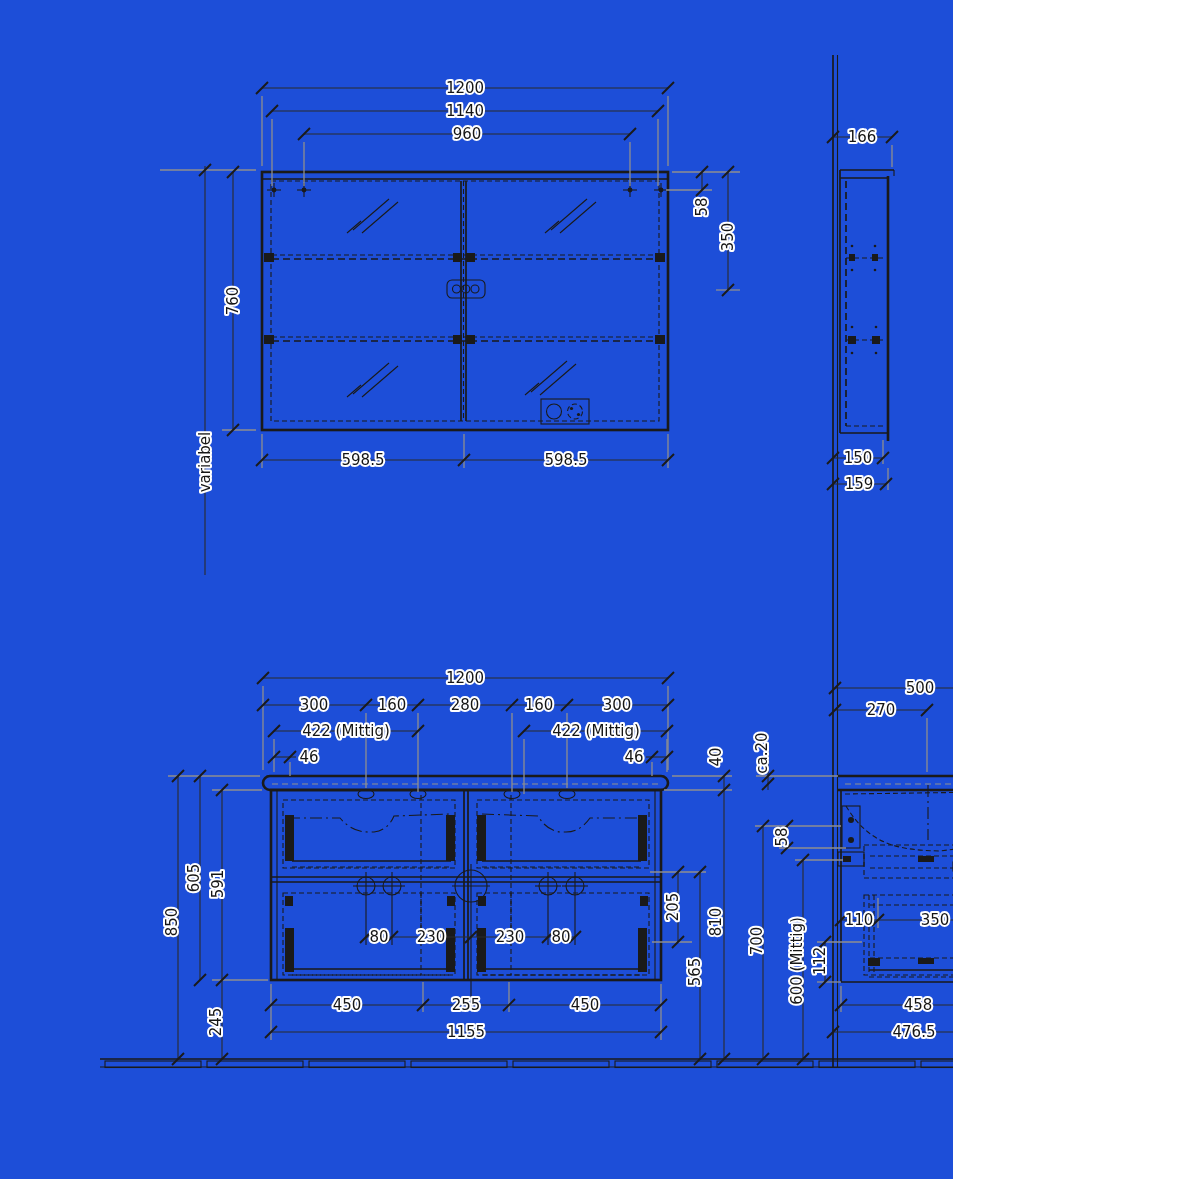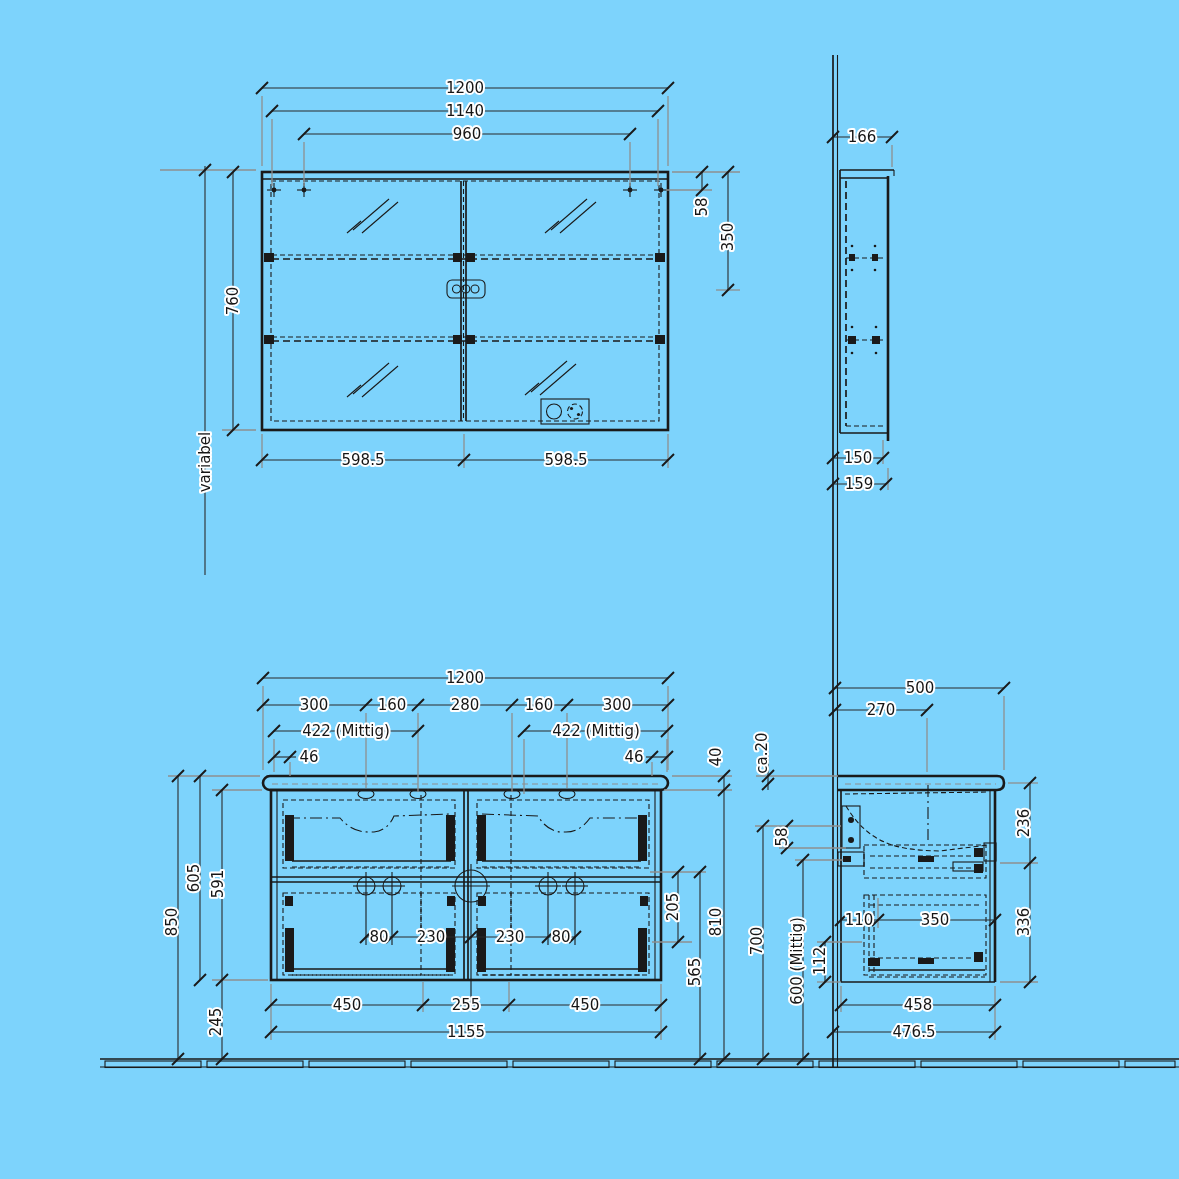--- a/index.html
+++ b/index.html
@@ -1,16 +1,16 @@
 <!DOCTYPE html>
 <html><head>
 <meta charset="utf-8">
 <style>
   html,body{margin:0;padding:0;background:#fff;}
-  #stage{position:relative;width:1179px;height:1179px;background:#7dd3fc;overflow:hidden;}
+  #stage{position:relative;width:953px;height:1179px;background:#1d4ed8;overflow:hidden;}
   svg{display:block;}
   
   .o  {stroke:#1a1a1a;fill:none;stroke-width:1.7;}
   .o2 {stroke:#1a1a1a;fill:none;stroke-width:2.6;}
   .th {stroke:#1a1a1a;fill:none;stroke-width:1.1;}
   .d  {stroke-dasharray:7 4;}
   .d2 {stroke-dasharray:5 3;}
   .ddot{stroke-dasharray:12 4 2 4;}
   .dim{stroke:#2b2b2b;stroke-width:1.1;fill:none;}
   .ext{stroke:#8f8f8f;stroke-width:1.3;fill:none;}

